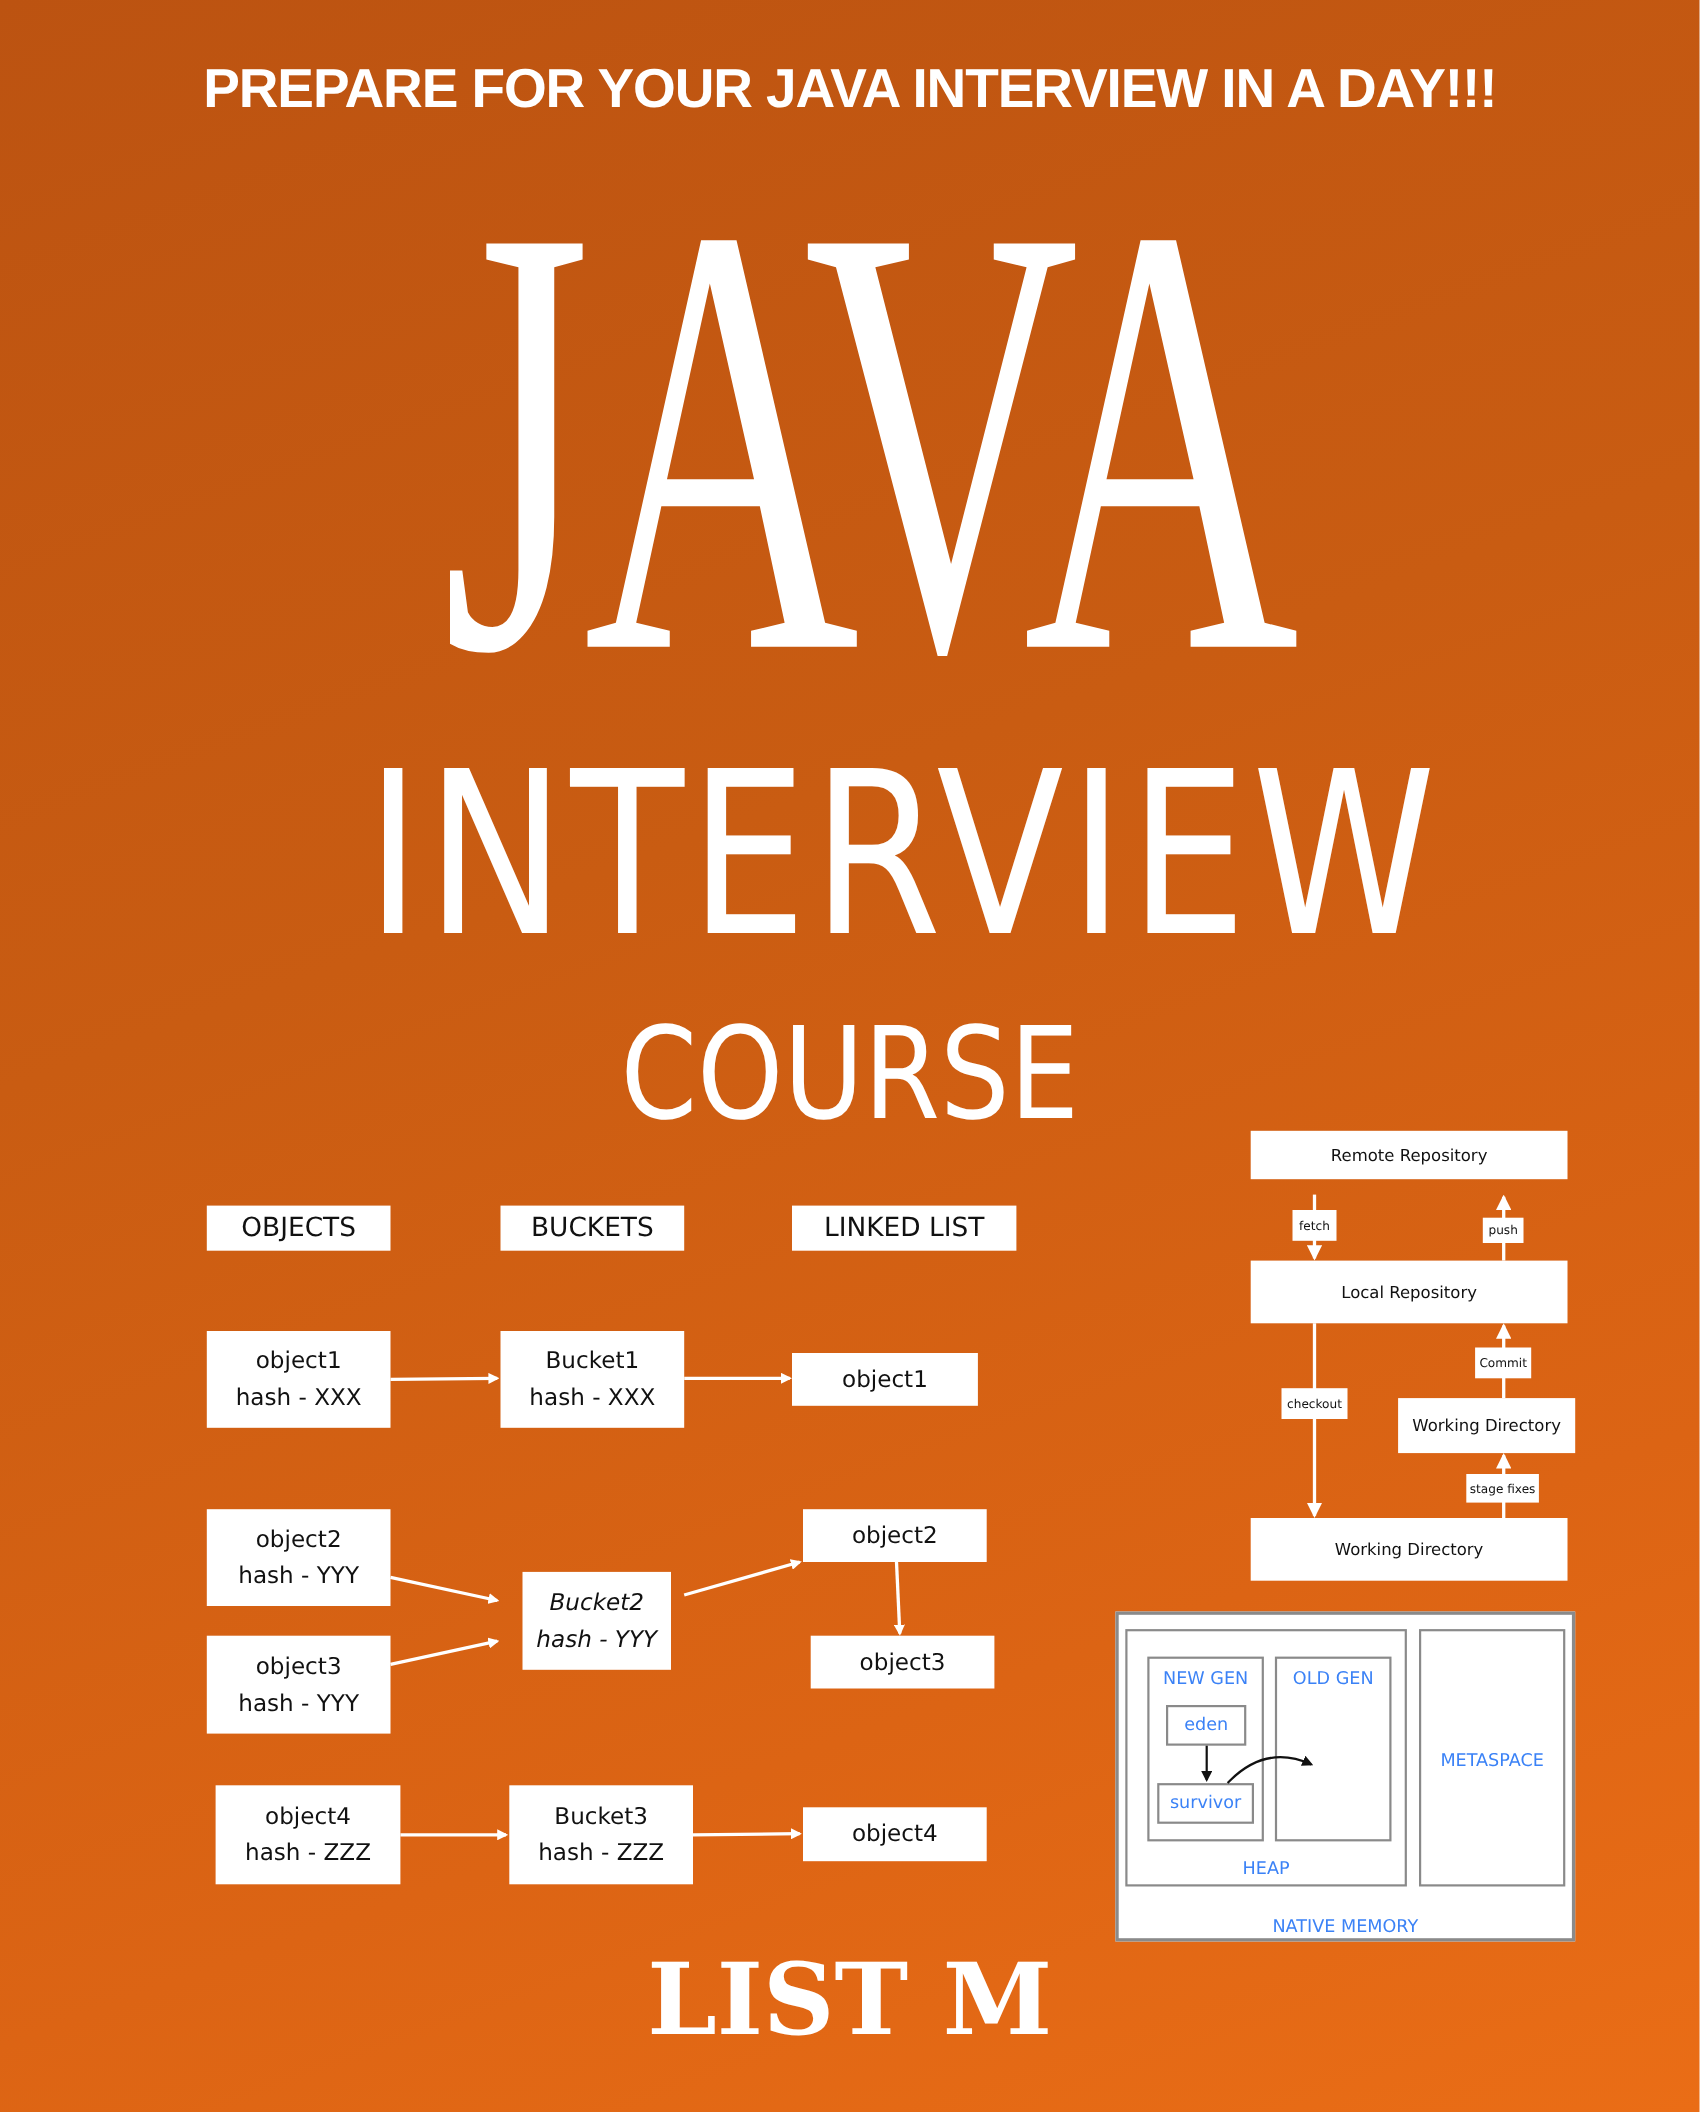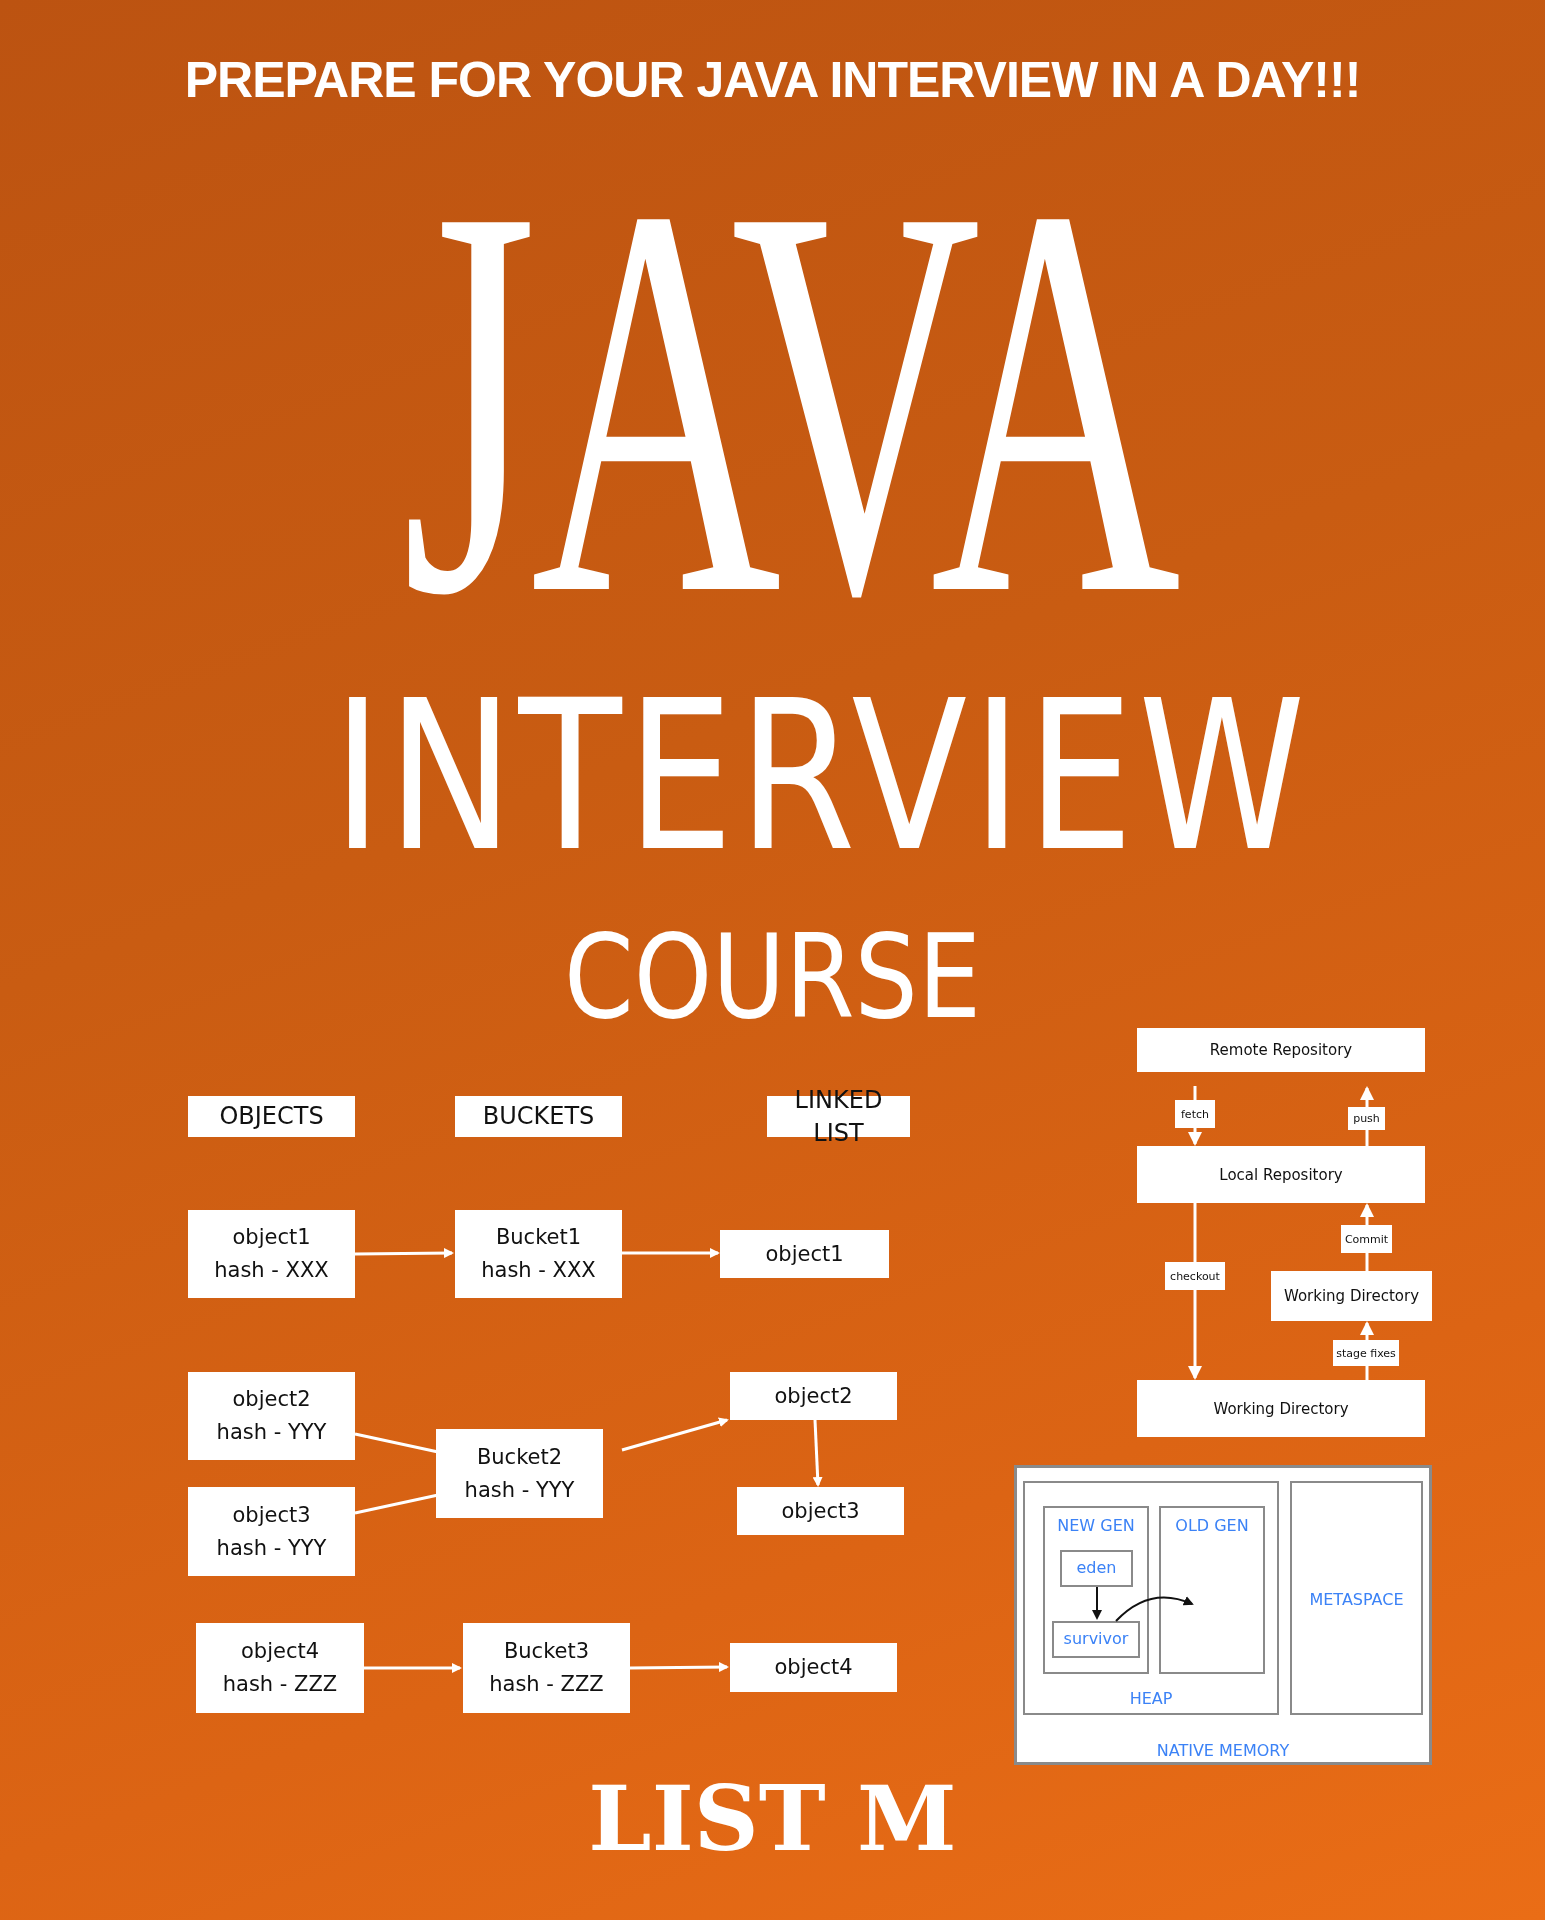--- a/index.html
+++ b/index.html
@@ -35,41 +35,41 @@
 <body>
 
 <div class="abs tagline">PREPARE FOR YOUR JAVA INTERVIEW IN A DAY!!!</div>
 <div class="abs java">JAVA</div>
 <div class="abs interview">INTERVIEW</div>
 <div class="abs course">COURSE</div>
 
 <div>
   <div class="box hbox hdr" style="left:188px;top:1096px;width:167px;height:41px;">OBJECTS</div>
   <div class="box hbox hdr" style="left:455px;top:1096px;width:167px;height:41px;">BUCKETS</div>
-  <div class="box hbox hdr" style="left:720px;top:1096px;width:143px;height:41px;margin-left:47px;">LINKED LIST</div>
+  <div class="box hbox hdr" style="left:720px;top:1096px;width:204px;height:41px;">LINKED LIST</div>
 
   <div class="box hbox" style="left:188px;top:1210px;width:167px;height:88px;">
     <span>object1</span>
     <span>hash - XXX</span>
   </div>
   <div class="box hbox" style="left:455px;top:1210px;width:167px;height:88px;">
     <span>Bucket1</span>
     <span>hash - XXX</span>
   </div>
   <div class="box hbox" style="left:720px;top:1230px;width:169px;height:48px;">object1</div>
 
   <div class="box hbox" style="left:188px;top:1372px;width:167px;height:88px;">
     <span>object2</span>
     <span>hash - YYY</span>
   </div>
   <div class="box hbox" style="left:188px;top:1487px;width:167px;height:89px;">
     <span>object3</span>
     <span>hash - YYY</span>
   </div>
-  <div class="box hbox" style="left:436px;top:1429px;width:167px;height:89px;">
+  <div class="box hbox" style="left:475px;top:1429px;width:135px;height:89px;font-style:italic;">
     <span>Bucket2</span>
     <span>hash - YYY</span>
   </div>
   <div class="box hbox" style="left:730px;top:1372px;width:167px;height:48px;">object2</div>
   <div class="box hbox" style="left:737px;top:1487px;width:167px;height:48px;">object3</div>
 
   <div class="box hbox" style="left:196px;top:1623px;width:168px;height:90px;">
     <span>object4</span>
     <span>hash - ZZZ</span>
   </div>

